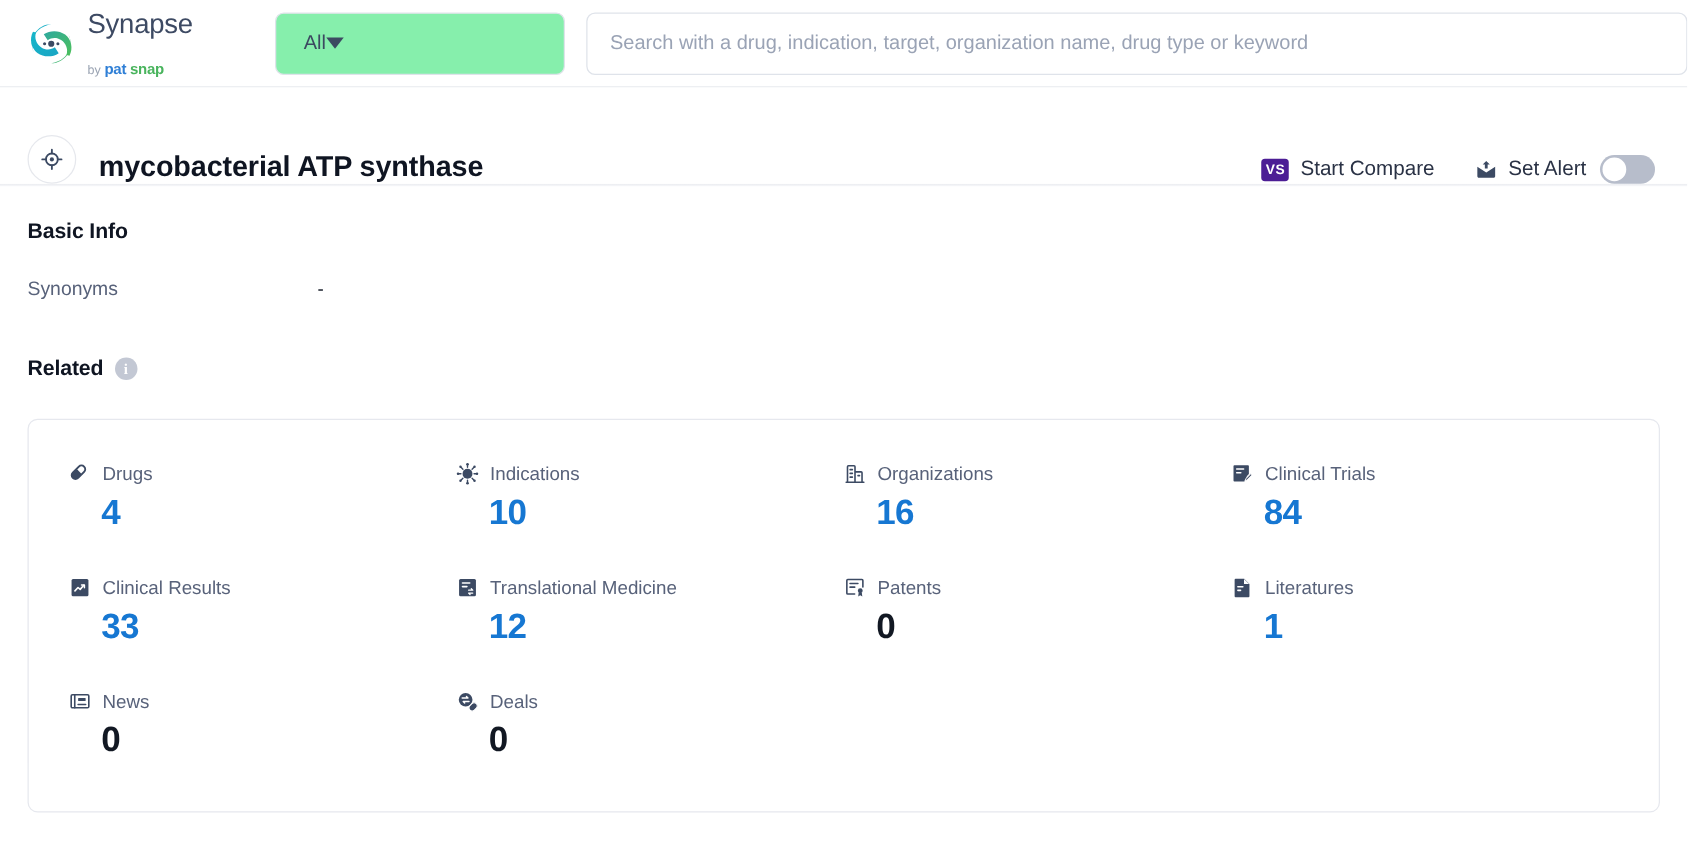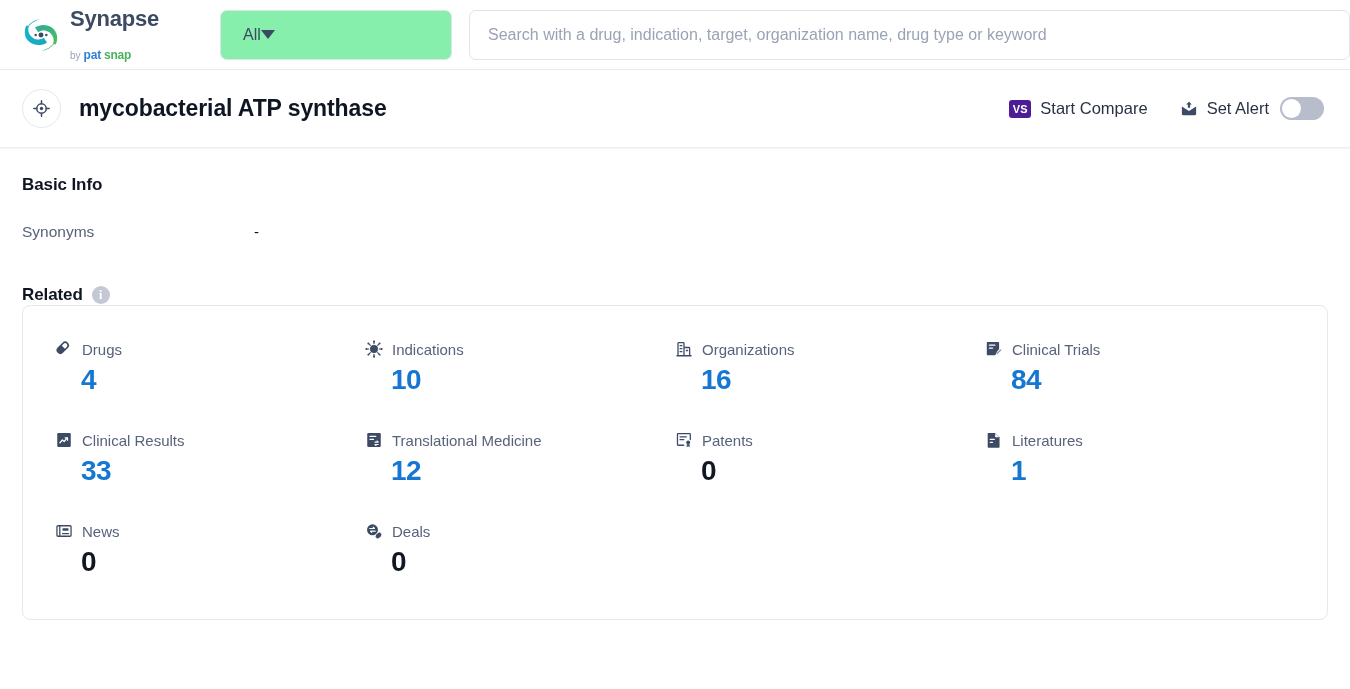--- a/index.html
+++ b/index.html
@@ -19,21 +19,21 @@
     display: flex;
     align-items: center;
     background: #fff;
     border-bottom: 1px solid #e8eaee;
     padding: 0 0 0 22px;
   }
   .logo-wrap { display: flex; align-items: center; gap: 10px; width: 196px; flex: 0 0 196px; }
   .logo-mark { width: 38px; height: 38px; flex: 0 0 38px; }
   .logo-text { display: flex; flex-direction: column; line-height: 1; }
   .logo-name {
-    font-size: 22px; font-weight: 700; color: #3d4a63; letter-spacing: -0.2px;
+    font-size: 22px; font-weight: 400; color: #3d4a63; letter-spacing: -0.2px;
   }
   .logo-sub { font-size: 11px; margin-top: 19px; display:flex; align-items:baseline; gap:3px; }
   .logo-sub .by { color:#9aa3b2; font-size: 10px; }
   .logo-sub .pat { color:#2f7fd6; font-weight: 700; font-size: 12px; letter-spacing:-0.2px;}
   .logo-sub .snap { color:#49b45d; font-weight: 700; font-size: 12px; letter-spacing:-0.2px;}
 
   .select-box {
     width: 232px; height: 50px; flex: 0 0 232px;
     border: 1px solid #dfe3ea; border-radius: 7px;
     display: flex; align-items: center; justify-content: flex-start;
@@ -60,21 +60,21 @@
     border: 0; outline: 0; width: 100%;
     font-family: "Liberation Sans", sans-serif;
     font-size: 16px; color: #3c4a61; background: transparent;
   }
   .search-box input::placeholder { color: #9aa3b5; }
 
   
   .titlebar {
     position: relative;
     height: 77px;
-    display: flex; align-items: center;
+    display: flex; align-items: flex-end;
     padding: 0 26px 0 22px;
     background:#fff;
   }
   .target-badge {
     width: 39px; height: 39px; flex:0 0 39px;
     border: 1px solid #e6e8ed; border-radius: 50%;
     display:flex; align-items:center; justify-content:center;
     margin-right: 18px;
   }
   .page-title {
@@ -112,21 +112,21 @@
 
   .related-head { display:flex; align-items:center; gap: 9px; margin-top: 44px; }
   .info-dot {
     width: 18px; height: 18px; border-radius: 50%;
     background:#c3c8d4; color:#fff; font-size: 12px; font-weight:700;
     display:flex; align-items:center; justify-content:center;
     font-family: "Liberation Serif", serif;
   }
 
   .related-card {
-    margin-top: 0;
+    margin-top: 30px;
     border: 1px solid #e6e8ee; border-radius: 8px;
     padding: 34px 0 40px 0;
     width: 1306px;
   }
   .stat-grid {
     display: grid;
     grid-template-columns: repeat(4, 1fr);
     row-gap: 34px;
     padding: 0 32px;
   }

